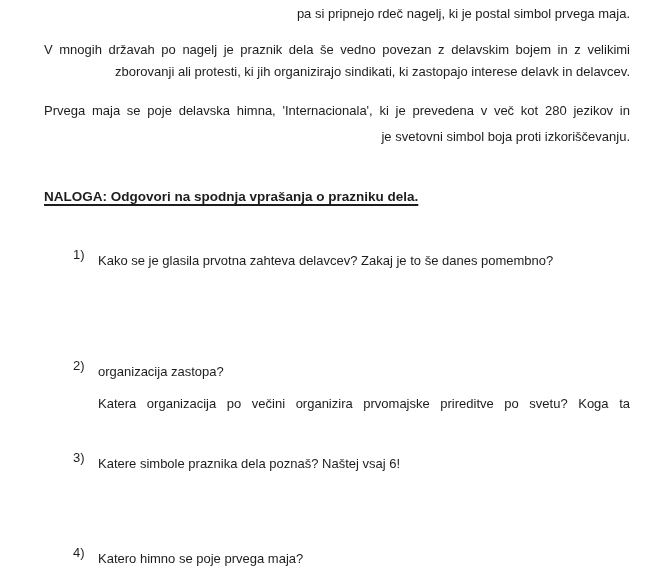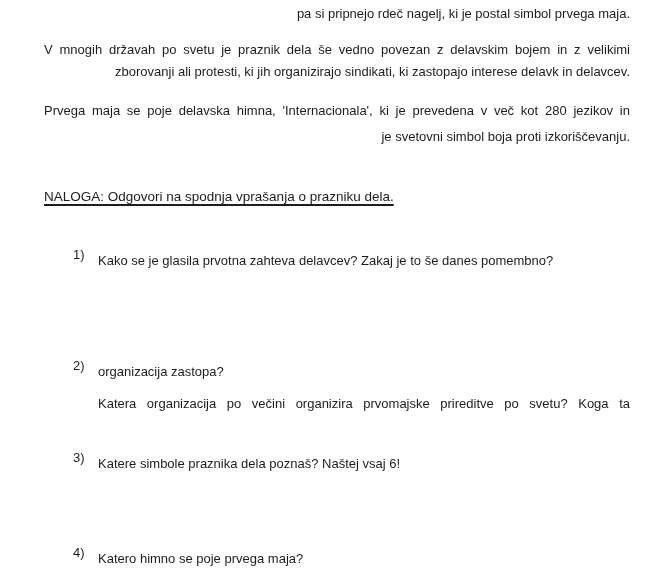--- a/index.html
+++ b/index.html
@@ -29,21 +29,21 @@
   .ln.just {
     white-space: normal;
     text-align: justify;
     text-align-last: justify;
   }
   .heading {
     position: absolute;
     left: 44px;
     height: 20px;
     line-height: 20px;
-    font-weight: normal;
+    font-weight: bold;
     font-size: 13.5px;
     text-decoration: underline;
     text-decoration-thickness: 1.5px;
     text-underline-offset: 3px;
     white-space: nowrap;
   }
   .q {
     position: absolute;
     left: 73px;
     width: 557px;
@@ -73,21 +73,21 @@
     text-align-last: justify;
   }
 </style>
 </head>
 <body>
 
 <div class="page">
 
   <div class="ln" style="top:5px">pa si pripnejo rdeč nagelj, ki je postal simbol prvega maja.</div>
 
-  <div class="ln just" style="top:41px">V mnogih državah po svetu je praznik dela še vedno povezan z delavskim bojem in z velikimi</div>
+  <div class="ln just" style="top:41px">V mnogih državah po nagelj je praznik dela še vedno povezan z delavskim bojem in z velikimi</div>
   <div class="ln" style="top:63px">zborovanji ali protesti, ki jih organizirajo sindikati, ki zastopajo interese delavk in delavcev.</div>
 
   <div class="ln just" style="top:102px">Prvega maja se poje delavska himna, 'Internacionala', ki je prevedena v več kot 280 jezikov in</div>
   <div class="ln" style="top:128px">je svetovni simbol boja proti izkoriščevanju.</div>
 
   <div class="heading" style="top:187px">NALOGA: Odgovori na spodnja vprašanja o prazniku dela.</div>
 
   <div class="q" style="top:246px">
     <span class="qnum">1)</span>
     <div class="qtext">

